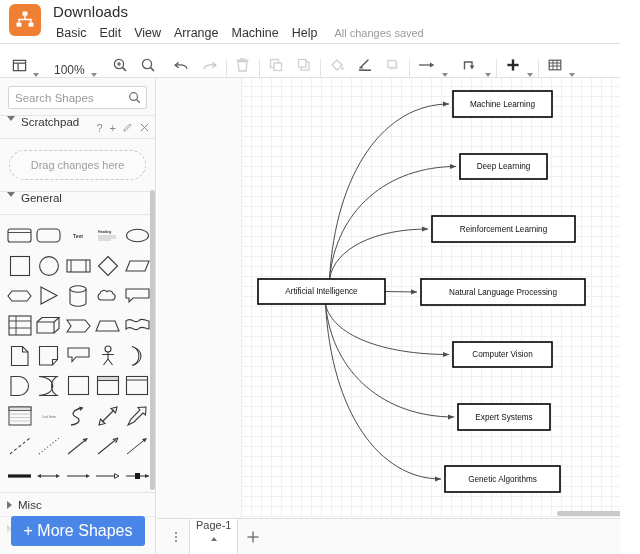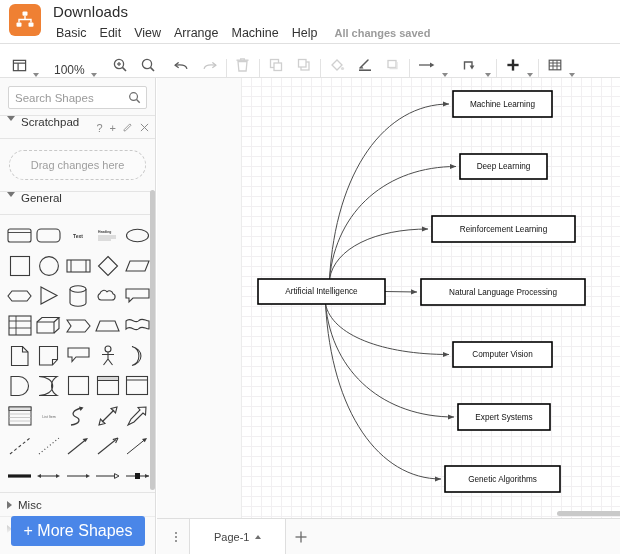--- a/index.html
+++ b/index.html
@@ -28,21 +28,21 @@
   }
   .menubar {
     position: absolute; left: 50px; top: 24px; height: 18px;
     display: flex; align-items: center;
   }
   .menu-item {
     font-size: 12.5px; color: #333; padding: 1px 6px; margin-right: 1px;
     cursor: default; border-radius: 2px;
   }
   .saved-note {
-    font-size: 11px; color: #9b9b9b; margin-left: 10px; white-space: nowrap; font-weight: bold;
+    font-size: 11px; color: #9b9b9b; margin-left: 10px; white-space: nowrap;
   }
 
   
   .toolbar {
     position: absolute; left: 0; top: 44px; width: 640px; height: 34px;
     background: #fff; border-bottom: 1px solid #e2e2e2;
     display: flex; align-items: flex-end;
   }
   .tb-btn {
     height: 24px; min-width: 22px;
@@ -173,24 +173,24 @@
     position: absolute; left: 157px; bottom: 0; right: 0; height: 36px;
     background: #fafafa; border-top: 1px solid #dedede;
     display: flex; align-items: center;
   }
   .foot-menu {
     width: 26px; display: flex; flex-direction: column; align-items: center;
     justify-content: center; gap: 2px; margin-left: 6px; color: #777;
   }
   .dot3 { width: 2px; height: 2px; background: #777; border-radius: 50%; }
   .page-tab {
-    height: 36px; padding: 0 24px; background: #ffffff;
+    height: 36px; padding: 0 6px; background: #ffffff;
     border-left: 1px solid #dedede; border-right: 1px solid #dedede;
     display: flex; align-items: center; gap: 6px;
-    font-size: 11px; color: #444;
+    font-size: 11px; color: #444; flex-direction: column;
   }
   .chev-up {
     width: 0; height: 0;
     border-left: 3.5px solid transparent; border-right: 3.5px solid transparent;
     border-bottom: 4px solid #6f6f6f;
   }
   .add-page {
     width: 30px; height: 36px; display: flex; align-items: center;
     justify-content: center; color: #6a6a6a; font-size: 17px; font-weight: 300;
   }

